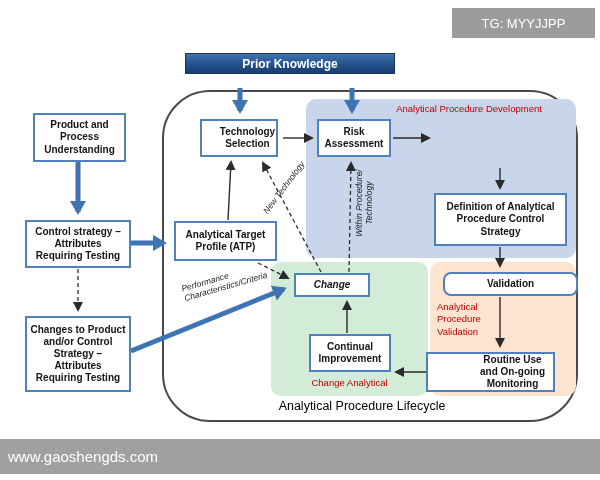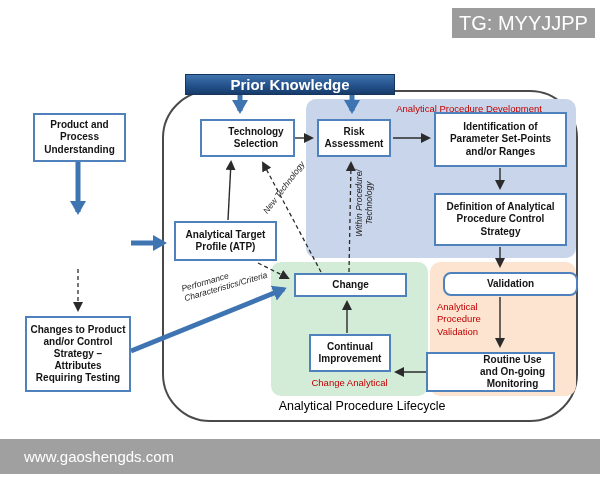--- a/index.html
+++ b/index.html
@@ -15,23 +15,23 @@
   .region-chg { left:271px; top:262px; width:157px; height:134px; background:#d3ecd8; }
   .region-val { left:430px; top:262px; width:146px; height:134px; background:#fce4d0; }
 
   svg.connectors { position:absolute; left:0; top:0; z-index:3; pointer-events:none; }
 
   .box { position:absolute; background:#fff; border:2px solid #4f81bd;
     display:flex; align-items:center; justify-content:center; text-align:center;
     font-weight:bold; font-size:10px; line-height:1.22; color:#141414;
     padding:2px 3px; z-index:5; }
 
-  .banner { position:absolute; left:185px; top:74px; width:210px; height:21px;
+  .banner { position:absolute; left:185px; top:53px; width:210px; height:21px;
     background:linear-gradient(180deg,#3f73ad 0%,#24528c 55%,#173c6b 100%);
-    border:1px solid #16345c; color:#fff; font-weight:bold; font-size:15px;
+    border:1px solid #16345c; color:#fff; font-weight:bold; font-size:12px;
     display:flex; align-items:center; justify-content:center; z-index:6; }
 
   .red-label { position:absolute; color:#c00000; font-weight:normal; font-size:9.5px;
     line-height:1.3; z-index:4; }
   .red-dev { left:366px; top:103px; width:206px; text-align:center; }
   .red-val { left:437px; top:301px; width:72px; text-align:left; }
   .red-chg { left:278px; top:377px; width:143px; text-align:center; }
 
   .arrow-label { position:absolute; font-style:italic; font-size:8.5px; color:#222;
     line-height:1.15; z-index:4; }
@@ -39,36 +39,36 @@
     transform:rotate(-53deg); }
   .lbl-within { left:326px; top:190px; width:84px; height:26px; text-align:center;
     transform:rotate(-90deg); }
   .lbl-perf { left:181px; top:269px; width:112px; text-align:left;
     transform:rotate(-16deg); }
 
   .title { position:absolute; left:242px; top:399px; width:240px; text-align:center;
     font-weight:normal; font-size:12.5px; color:#000; z-index:4; }
 
   .tg-badge { position:absolute; left:452px; top:8px; width:143px; height:30px;
-    background:rgba(148,148,148,0.92); color:#fff; font-size:20px;
+    background:rgba(148,148,148,0.92); color:#fff; font-size:13px;
     display:flex; align-items:center; justify-content:center; z-index:10; }
   .site-bar { position:absolute; left:0; top:439px; width:600px; height:35px;
     background:#a0a0a0; color:#fff; font-size:15px;
-    display:flex; align-items:center; padding-left:24px; z-index:10; }
+    display:flex; align-items:center; padding-left:8px; z-index:10; }
 
   
   .b-product { left:33px; top:113px; width:93px; height:49px; }
   .b-control { left:25px; top:220px; width:106px; height:48px; }
   .b-changes { left:25px; top:316px; width:106px; height:76px; }
-  .b-tech { left:200px; top:119px; width:95px; height:38px;padding-left:20px; }
+  .b-tech { left:200px; top:119px; width:78px; height:38px;padding-left:20px; }
   .b-risk { left:317px; top:119px; width:74px; height:38px; }
   .b-ident { left:434px; top:112px; width:133px; height:55px; }
   .b-def { left:434px; top:193px; width:133px; height:53px; }
   .b-atp { left:174px; top:221px; width:103px; height:40px; }
-  .b-change { left:294px; top:273px; width:113px; height:24px; }
+  .b-change { left:294px; top:273px; width:76px; height:24px;font-style:italic; }
   .b-cont { left:309px; top:334px; width:82px; height:38px; }
   .b-valid { left:443px; top:272px; width:135px; height:24px;border-radius:8px; }
   .b-routine { left:426px; top:352px; width:129px; height:40px;padding-left:47px; }
 </style>
 </head>
 <body>
 
 <div class="canvas">
 
   <div class="tg-badge">TG: MYYJJPP</div>
@@ -109,24 +109,24 @@
       <path d="M78,269 L78,310"></path>
       <path d="M321,272 L263,163"></path>
       <path d="M349,272 L351,163"></path>
       <path d="M258,263 L288,278"></path>
     </g>
   </svg>
 
   <div class="banner">Prior Knowledge</div>
 
   <div class="box b-product">Product and Process Understanding</div>
+  <div class="box b-control">Control strategy – Attributes Requiring Testing</div>
   <div class="box b-changes">Changes to Product and/or Control Strategy – Attributes Requiring Testing</div>
   <div class="box b-tech">Technology Selection</div>
   <div class="box b-risk">Risk Assessment</div>
-  <div class="box b-ident">Identification of Parameter Set-Points and/or Ranges</div>
   <div class="box b-def">Definition of Analytical Procedure Control Strategy</div>
   <div class="box b-atp">Analytical Target Profile (ATP)</div>
   <div class="box b-change">Change</div>
   <div class="box b-cont">Continual Improvement</div>
   <div class="box b-valid">Validation</div>
   <div class="box b-routine">Routine Use and On-going Monitoring</div>
 
   <div class="red-label red-dev">Analytical Procedure Development</div>
   <div class="red-label red-val">Analytical Procedure Validation</div>
   <div class="red-label red-chg">Change Analytical</div>

